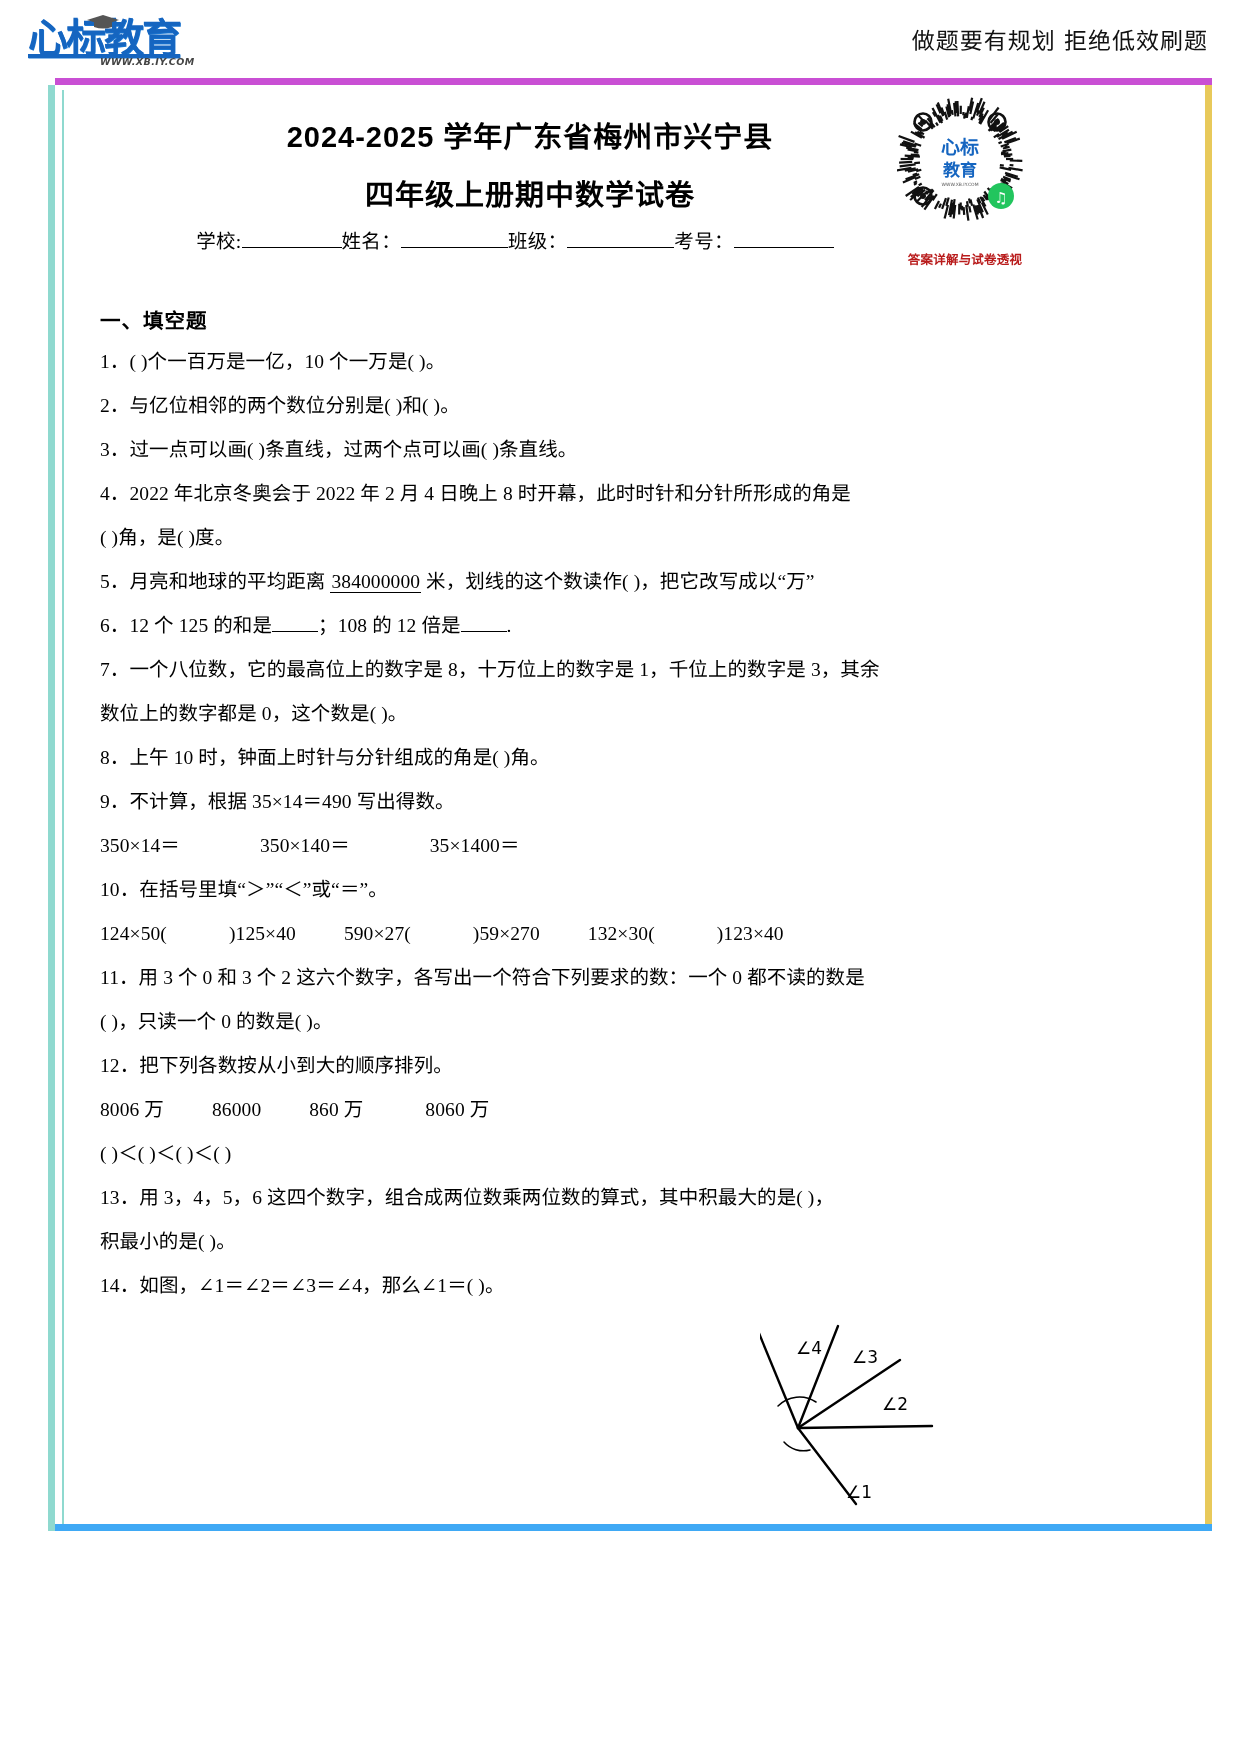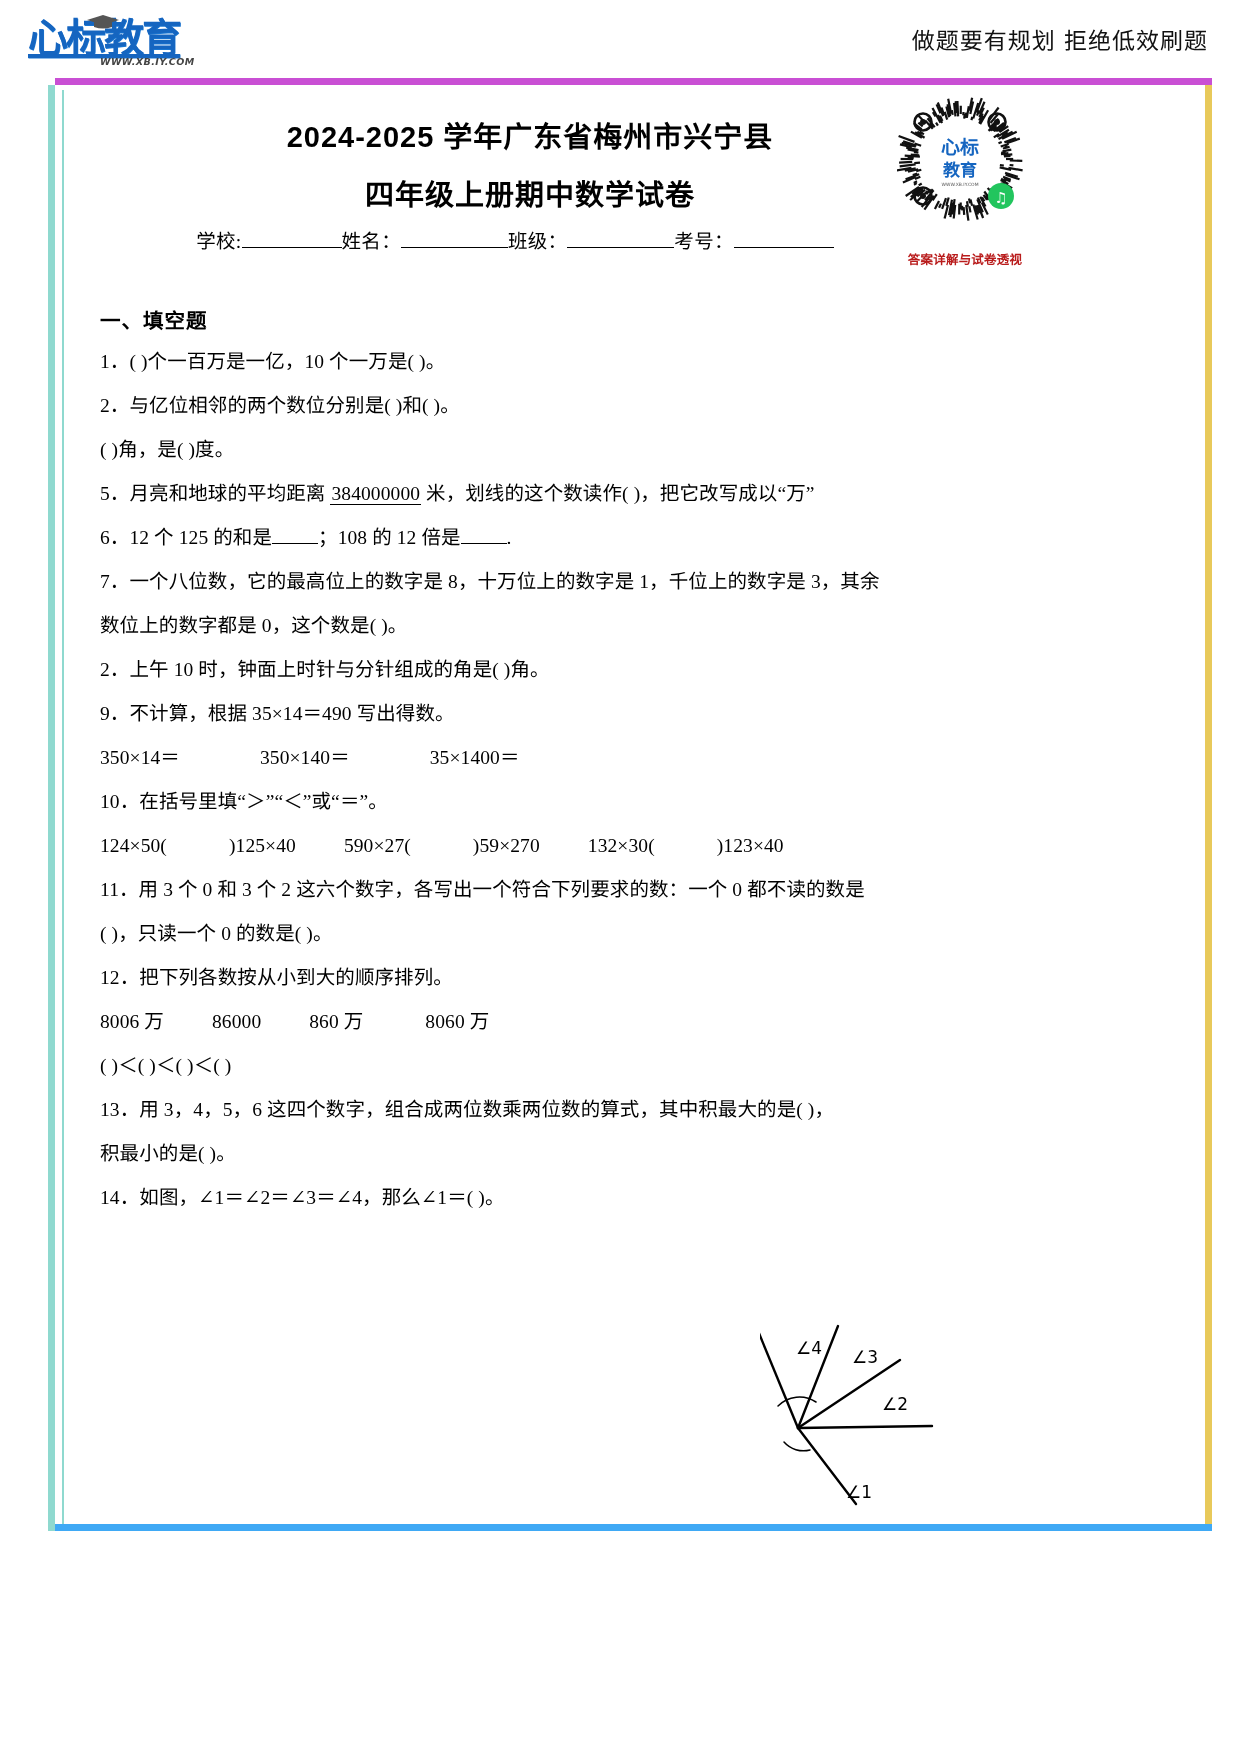--- a/index.html
+++ b/index.html
@@ -424,40 +424,44 @@
   <div class="section-head">一、填空题</div>
 
   <div class="q">
     <p>1．(          )个一百万是一亿，10 个一万是(          )。</p>
   </div>
 
   <div class="q">
     <p>2．与亿位相邻的两个数位分别是(          )和(          )。</p>
   </div>
 
-
-  <div class="q">
+  <div class="q">
+    <p>3．过一点可以画(          )条直线，过两个点可以画(          )条直线。</p>
+  </div>
+
+  <div class="q">
+    <p>4．2022 年北京冬奥会于 2022 年 2 月 4 日晚上 8 时开幕，此时时针和分针所形成的角是</p>
     <p>(          )角，是(          )度。</p>
   </div>
 
   <div class="q">
     <p><span>5．月亮和地球的平均距离 </span><span class="underlined-num">384000000</span><span> 米，划线的这个数读作(          )，把它改写成以“万”</span></p>
   </div>
 
   <div class="q">
     <p><span>6．12 个 125 的和是</span><span class="ul-short"></span><span>；108 的 12 倍是</span><span class="ul-short"></span><span>.</span></p>
   </div>
 
   <div class="q">
     <p>7．一个八位数，它的最高位上的数字是 8，十万位上的数字是 1，千位上的数字是 3，其余</p>
     <p>数位上的数字都是 0，这个数是(          )。</p>
   </div>
 
   <div class="q">
-    <p>2．上午 10 时，钟面上时针与分针组成的角是(          )角。</p>
+    <p>8．上午 10 时，钟面上时针与分针组成的角是(          )角。</p>
   </div>
 
   <div class="q">
     <p>9．不计算，根据 35×14＝490 写出得数。</p>
     <p class="row-calc"><span>350×14＝</span><span class="gap-lg"></span><span>350×140＝</span><span class="gap-lg"></span><span>35×1400＝</span></p>
   </div>
 
   <div class="q">
     <p>10．在括号里填“＞”“＜”或“＝”。</p>
     <p class="row-cmp"><span>124×50(</span><span class="gap-md"></span><span>)125×40</span><span class="gap-sm"></span><span>590×27(</span><span class="gap-md"></span><span>)59×270</span><span class="gap-sm"></span><span>132×30(</span><span class="gap-md"></span><span>)123×40</span></p>

